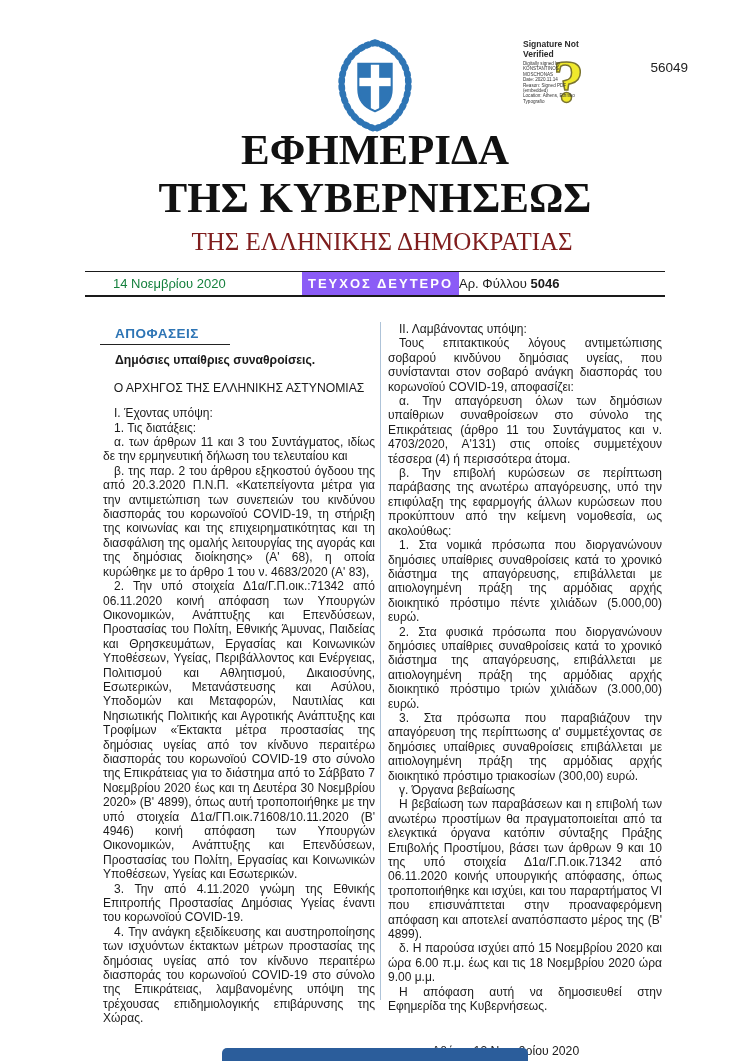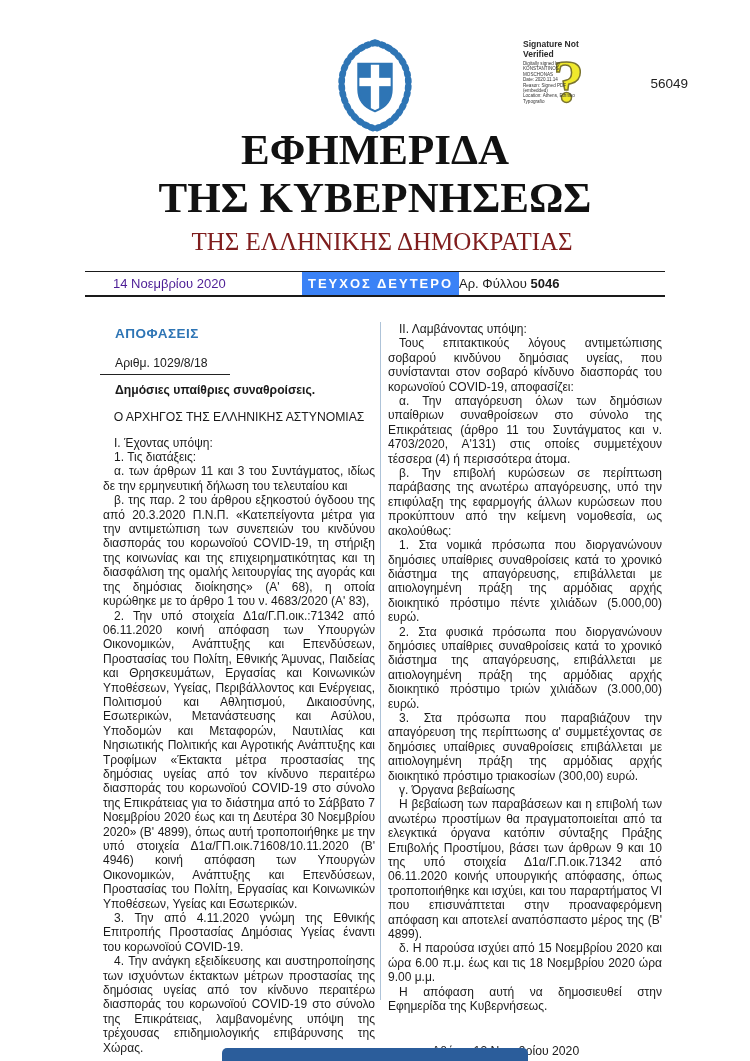--- a/index.html
+++ b/index.html
@@ -10,32 +10,32 @@
     margin:0 auto; overflow:hidden;
     font-family:"Liberation Sans","DejaVu Sans",sans-serif; color:#1a1a1a;
   }
 
   
   .emblem { position:absolute; top:36px; left:50%; transform:translateX(-50%); width:100px; height:97px; }
   .stamp { position:absolute; top:40px; left:523px; width:122px; height:76px; }
   .stamp-status { position:relative; z-index:2; font-size:8.5px; font-weight:bold; color:#2b2b2b; line-height:9.5px; white-space:pre-line; }
   .stamp-glyph { position:absolute; z-index:1; top:6px; left:30px; font-size:62px; font-weight:bold; color:#f0e92c; -webkit-text-stroke:1.5px #7a7430; font-family:"Liberation Serif",serif; }
   .stamp-details { position:relative; z-index:2; margin-top:2px; font-size:4.6px; line-height:5.4px; color:#333; white-space:pre-line; }
-  .page-number { position:absolute; top:76px; right:62px; font-size:13.5px; color:#222; }
+  .page-number { position:absolute; top:60px; right:62px; font-size:13.5px; color:#222; }
   .gazette-title { position:absolute; top:126px; left:0; width:100%; text-align:center;
     font-family:"Liberation Serif","DejaVu Serif",serif; font-weight:700; font-size:43px; line-height:48px; color:#111; white-space:pre-line; }
   .gazette-subtitle { position:absolute; top:228px; left:7px; width:100%; text-align:center;
     font-family:"Liberation Serif","DejaVu Serif",serif; font-weight:400; font-size:25px; color:#7f1d1d; }
 
   
   .info-bar { position:absolute; top:271px; left:85px; width:580px; height:26px;
     border-top:1.5px solid #1a1a1a; border-bottom:2.5px solid #1a1a1a;
     display:flex; align-items:center; }
-  .info-date { flex:1; padding-left:28px; font-size:13px; color:#4c1d95; }
-  .issue-badge { width:157px; height:100%; background:#3b82f6; color:#ffffff;
+  .info-date { flex:1; padding-left:28px; font-size:13px; color:#15803d; }
+  .issue-badge { width:157px; height:100%; background:#8b5cf6; color:#ffffff;
     font-size:13px; font-weight:bold; letter-spacing:2px;
     display:flex; align-items:center; justify-content:center; }
   .info-sheet { flex:1; padding-right:17px; font-size:13px; text-align:left; }
   .info-sheet b { font-weight:bold; }
 
   
   .column-divider { position:absolute; left:380px; top:322px; height:678px; width:1px; background:#aec3d8; }
   .col { position:absolute; top:322px; font-size:12px; line-height:14.4px; }
   .col-left  { left:103px; width:272px; }
   .col-right { left:388px; width:274px; }
@@ -98,36 +98,35 @@
   <div class="info-bar">
     <div class="info-date">14 Νοεμβρίου 2020</div>
     <div class="issue-badge">ΤΕΥΧΟΣ  ΔΕΥΤΕΡΟ</div>
     <div class="info-sheet"><span>Αρ. Φύλλου </span><b>5046</b></div>
   </div>
 
   <div class="column-divider"></div>
 
   <div class="col col-left">
     <div class="decisions-heading">ΑΠΟΦΑΣΕΙΣ</div>
-    <div class="decision-number">Αριθμ. 1029/8/18</div>
     <div class="number-rule"></div>
     <div class="decision-subject">Δημόσιες υπαίθριες συναθροίσεις.</div>
     <div class="decision-authority">Ο ΑΡΧΗΓΟΣ ΤΗΣ ΕΛΛΗΝΙΚΗΣ ΑΣΤΥΝΟΜΙΑΣ</div>
     <p>Ι. Έχοντας υπόψη:</p>
     <p>1. Τις διατάξεις:</p>
     <p>α. των άρθρων 11 και 3 του Συντάγματος, ιδίως δε την ερμηνευτική δήλωση του τελευταίου και</p>
     <p>β. της παρ. 2 του άρθρου εξηκοστού όγδοου της από 20.3.2020 Π.Ν.Π. «Κατεπείγοντα μέτρα για την αντιμετώπιση των συνεπειών του κινδύνου διασποράς του κορωνοϊού COVID-19, τη στήριξη της κοινωνίας και της επιχειρηματικότητας και τη διασφάλιση της ομαλής λειτουργίας της αγοράς και της δημόσιας διοίκησης» (Α' 68), η οποία κυρώθηκε με το άρθρο 1 του ν. 4683/2020 (Α' 83),</p>
     <p>2. Την υπό στοιχεία Δ1α/Γ.Π.οικ.:71342 από 06.11.2020 κοινή απόφαση των Υπουργών Οικονομικών, Ανάπτυξης και Επενδύσεων, Προστασίας του Πολίτη, Εθνικής Άμυνας, Παιδείας και Θρησκευμάτων, Εργασίας και Κοινωνικών Υποθέσεων, Υγείας, Περιβάλλοντος και Ενέργειας, Πολιτισμού και Αθλητισμού, Δικαιοσύνης, Εσωτερικών, Μετανάστευσης και Ασύλου, Υποδομών και Μεταφορών, Ναυτιλίας και Νησιωτικής Πολιτικής και Αγροτικής Ανάπτυξης και Τροφίμων «Έκτακτα μέτρα προστασίας της δημόσιας υγείας από τον κίνδυνο περαιτέρω διασποράς του κορωνοϊού COVID-19 στο σύνολο της Επικράτειας για το διάστημα από το Σάββατο 7 Νοεμβρίου 2020 έως και τη Δευτέρα 30 Νοεμβρίου 2020» (Β' 4899), όπως αυτή τροποποιήθηκε με την υπό στοιχεία Δ1α/ΓΠ.οικ.71608/10.11.2020 (Β' 4946) κοινή απόφαση των Υπουργών Οικονομικών, Ανάπτυξης και Επενδύσεων, Προστασίας του Πολίτη, Εργασίας και Κοινωνικών Υποθέσεων, Υγείας και Εσωτερικών.</p>
     <p>3. Την από 4.11.2020 γνώμη της Εθνικής Επιτροπής Προστασίας Δημόσιας Υγείας έναντι του κορωνοϊού COVID-19.</p>
     <p>4. Την ανάγκη εξειδίκευσης και αυστηροποίησης των ισχυόντων έκτακτων μέτρων προστασίας της δημόσιας υγείας από τον κίνδυνο περαιτέρω διασποράς του κορωνοϊού COVID-19 στο σύνολο της Επικράτειας, λαμβανομένης υπόψη της τρέχουσας επιδημιολογικής επιβάρυνσης της Χώρας.</p>
   </div>
 
   <div class="col col-right">
     <p>ΙΙ. Λαμβάνοντας υπόψη:</p>
-    <p>Τους επιτακτικούς λόγους αντιμετώπισης σοβαρού κινδύνου δημόσιας υγείας, που συνίστανται στον σοβαρό κίνδυνο διασποράς του κορωνοϊού COVID-19, αποφασίζει:</p>
+    <p>Τους επιτακτικούς λόγους αντιμετώπισης σοβαρού κινδύνου δημόσιας υγείας, που συνίστανται στον σοβαρό ανάγκη διασποράς του κορωνοϊού COVID-19, αποφασίζει:</p>
     <p>α. Την απαγόρευση όλων των δημόσιων υπαίθριων συναθροίσεων στο σύνολο της Επικράτειας (άρθρο 11 του Συντάγματος και ν. 4703/2020, Α'131) στις οποίες συμμετέχουν τέσσερα (4) ή περισσότερα άτομα.</p>
     <p>β. Την επιβολή κυρώσεων σε περίπτωση παράβασης της ανωτέρω απαγόρευσης, υπό την επιφύλαξη της εφαρμογής άλλων κυρώσεων που προκύπτουν από την κείμενη νομοθεσία, ως ακολούθως:</p>
     <p>1. Στα νομικά πρόσωπα που διοργανώνουν δημόσιες υπαίθριες συναθροίσεις κατά το χρονικό διάστημα της απαγόρευσης, επιβάλλεται με αιτιολογημένη πράξη της αρμόδιας αρχής διοικητικό πρόστιμο πέντε χιλιάδων (5.000,00) ευρώ.</p>
     <p>2. Στα φυσικά πρόσωπα που διοργανώνουν δημόσιες υπαίθριες συναθροίσεις κατά το χρονικό διάστημα της απαγόρευσης, επιβάλλεται με αιτιολογημένη πράξη της αρμόδιας αρχής διοικητικό πρόστιμο τριών χιλιάδων (3.000,00) ευρώ.</p>
     <p>3. Στα πρόσωπα που παραβιάζουν την απαγόρευση της περίπτωσης α' συμμετέχοντας σε δημόσιες υπαίθριες συναθροίσεις επιβάλλεται με αιτιολογημένη πράξη της αρμόδιας αρχής διοικητικό πρόστιμο τριακοσίων (300,00) ευρώ.</p>
     <p>γ. Όργανα βεβαίωσης</p>
     <p>Η βεβαίωση των παραβάσεων και η επιβολή των ανωτέρω προστίμων θα πραγματοποιείται από τα ελεγκτικά όργανα κατόπιν σύνταξης Πράξης Επιβολής Προστίμου, βάσει των άρθρων 9 και 10 της υπό στοιχεία Δ1α/Γ.Π.οικ.71342 από 06.11.2020 κοινής υπουργικής απόφασης, όπως τροποποιήθηκε και ισχύει, και του παραρτήματος VI που επισυνάπτεται στην προαναφερόμενη απόφαση και αποτελεί αναπόσπαστο μέρος της (Β' 4899).</p>
     <p>δ. Η παρούσα ισχύει από 15 Νοεμβρίου 2020 και ώρα 6.00 π.μ. έως και τις 18 Νοεμβρίου 2020 ώρα 9.00 μ.μ.</p>
     <p>Η απόφαση αυτή να δημοσιευθεί στην Εφημερίδα της Κυβερνήσεως.</p>
     <div class="closing">

